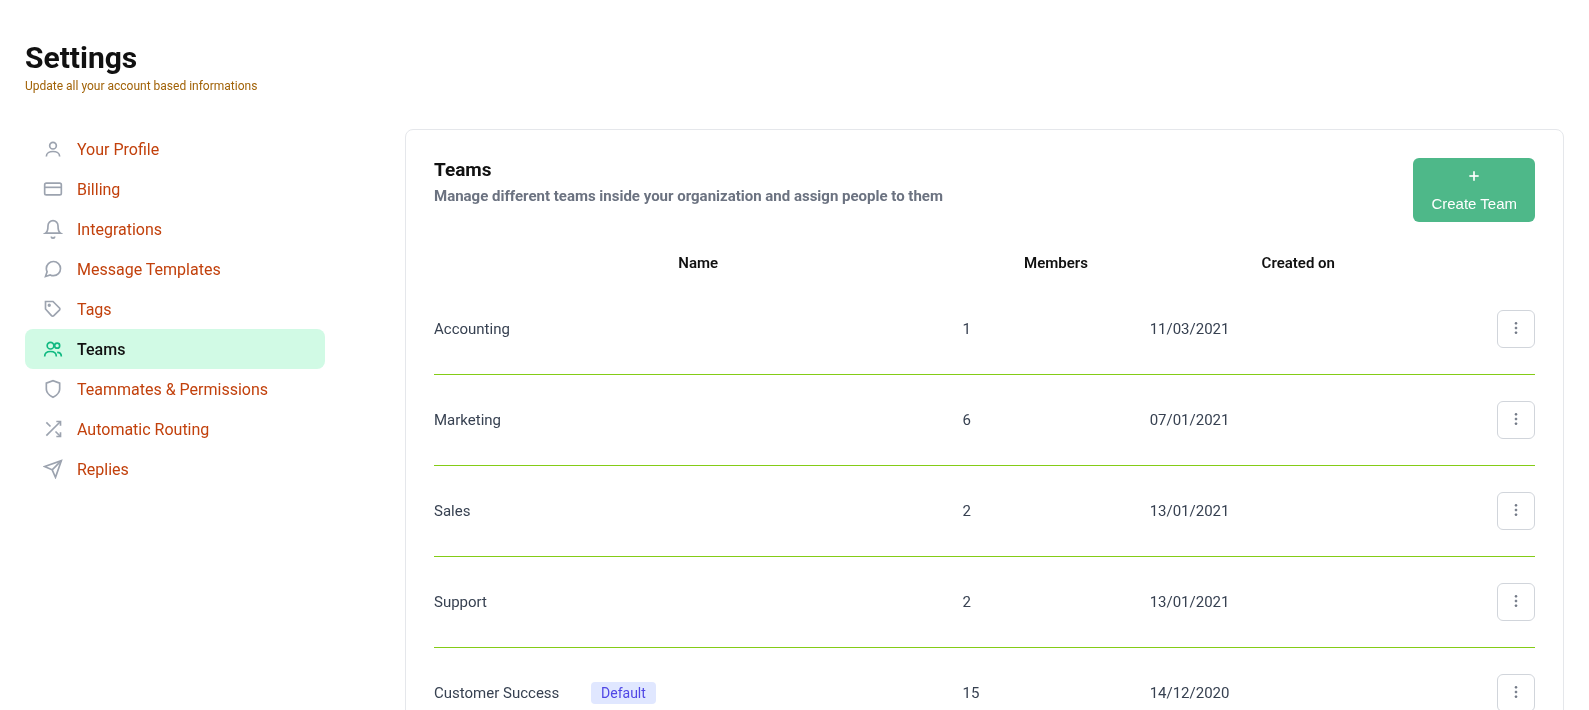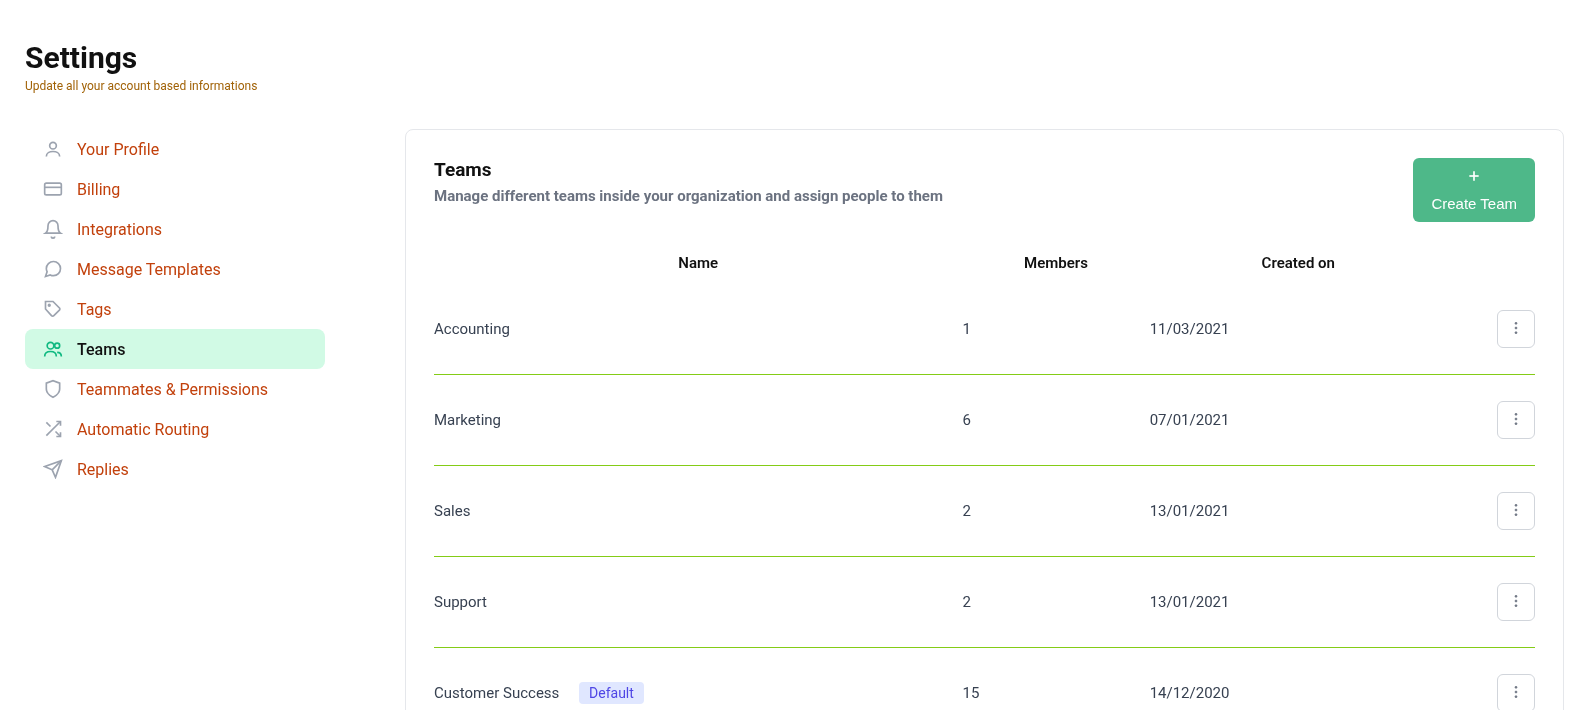--- a/index.html
+++ b/index.html
@@ -139,21 +139,21 @@
     .col-members { width: 17%; }
     .col-created { width: 27%; }
     .col-actions { width: 8%; text-align: right; }
     .badge {
       display: inline-block;
       background: #e0e7ff;
       color: #4f46e5;
       font-size: 14px;
       padding: 3px 10px;
       border-radius: 4px;
-      margin-left: 16px;
+      margin-left: 28px;
     }
     .action-btn {
       border: 1px solid #d1d5db;
       background: #fff;
       border-radius: 6px;
       width: 38px;
       height: 38px;
       display: inline-flex;
       align-items: center;
       justify-content: center;

